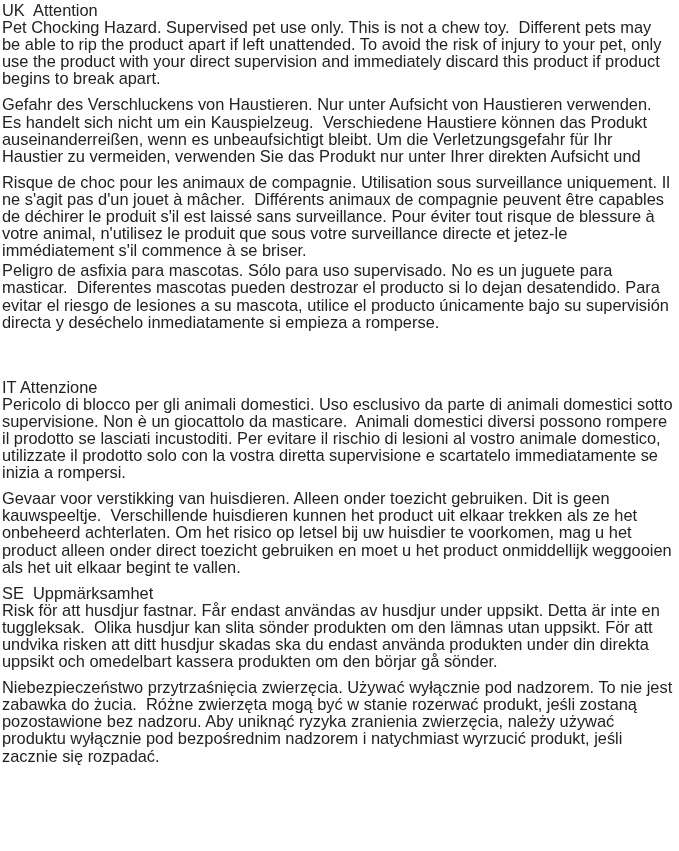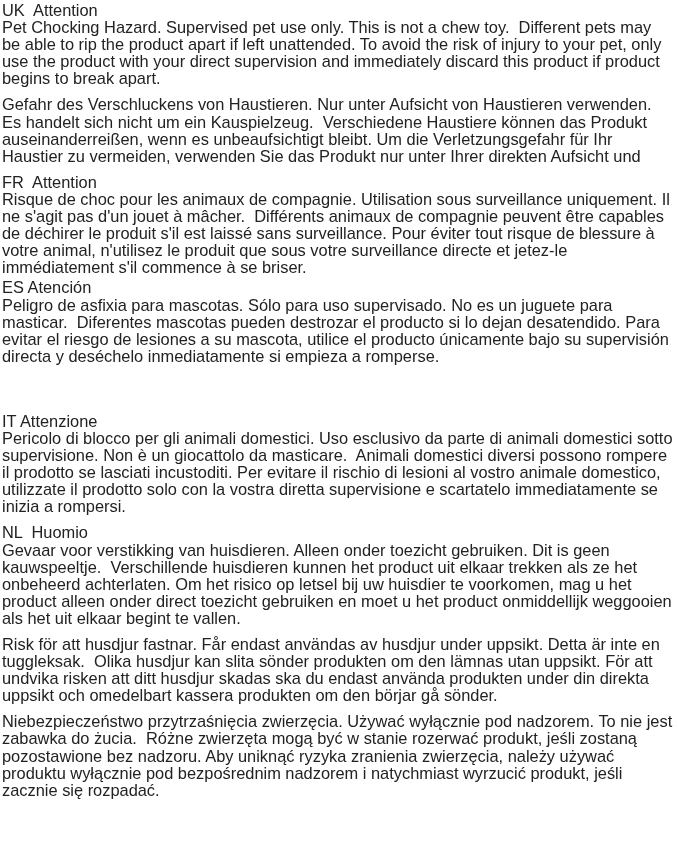--- a/index.html
+++ b/index.html
@@ -49,40 +49,38 @@
   <section class="lang-section">
     <h2 class="heading">UK  Attention</h2>
     <p class="body">Pet Chocking Hazard. Supervised pet use only. This is not a chew toy.  Different pets may be able to rip the product apart if left unattended. To avoid the risk of injury to your pet, only use the product with your direct supervision and immediately discard this product if product begins to break apart.</p>
   </section>
 
   <section class="lang-section">
     <p class="body">Gefahr des Verschluckens von Haustieren. Nur unter Aufsicht von Haustieren verwenden. Es handelt sich nicht um ein Kauspielzeug.  Verschiedene Haustiere können das Produkt auseinanderreißen, wenn es unbeaufsichtigt bleibt. Um die Verletzungsgefahr für Ihr Haustier zu vermeiden, verwenden Sie das Produkt nur unter Ihrer direkten Aufsicht und</p>
   </section>
 
   <section class="lang-section">
-    <h2 class="heading">FR  Attention</h2>
     <p class="body">Risque de choc pour les animaux de compagnie. Utilisation sous surveillance uniquement. Il ne s'agit pas d'un jouet à mâcher.  Différents animaux de compagnie peuvent être capables de déchirer le produit s'il est laissé sans surveillance. Pour éviter tout risque de blessure à votre animal, n'utilisez le produit que sous votre surveillance directe et jetez-le immédiatement s'il commence à se briser.</p>
   </section>
 
   <section class="lang-section gap-small">
-    <h2 class="heading">ES Atención</h2>
     <p class="body">Peligro de asfixia para mascotas. Sólo para uso supervisado. No es un juguete para masticar.  Diferentes mascotas pueden destrozar el producto si lo dejan desatendido. Para evitar el riesgo de lesiones a su mascota, utilice el producto únicamente bajo su supervisión directa y deséchelo inmediatamente si empieza a romperse.</p>
   </section>
 
   <section class="lang-section gap-large">
     <h2 class="heading">IT Attenzione</h2>
     <p class="body">Pericolo di blocco per gli animali domestici. Uso esclusivo da parte di animali domestici sotto supervisione. Non è un giocattolo da masticare.  Animali domestici diversi possono rompere il prodotto se lasciati incustoditi. Per evitare il rischio di lesioni al vostro animale domestico, utilizzate il prodotto solo con la vostra diretta supervisione e scartatelo immediatamente se inizia a rompersi.</p>
   </section>
 
   <section class="lang-section">
-    <h2 class="heading">NL  Huomio</h2>
     <p class="body">Gevaar voor verstikking van huisdieren. Alleen onder toezicht gebruiken. Dit is geen kauwspeeltje.  Verschillende huisdieren kunnen het product uit elkaar trekken als ze het onbeheerd achterlaten. Om het risico op letsel bij uw huisdier te voorkomen, mag u het product alleen onder direct toezicht gebruiken en moet u het product onmiddellijk weggooien als het uit elkaar begint te vallen.</p>
   </section>
 
   <section class="lang-section">
+    <h2 class="heading">SE  Uppmärksamhet</h2>
     <p class="body">Risk för att husdjur fastnar. Får endast användas av husdjur under uppsikt. Detta är inte en tuggleksak.  Olika husdjur kan slita sönder produkten om den lämnas utan uppsikt. För att undvika risken att ditt husdjur skadas ska du endast använda produkten under din direkta uppsikt och omedelbart kassera produkten om den börjar gå sönder.</p>
   </section>
 
   <section class="lang-section">
     <p class="body">Niebezpieczeństwo przytrzaśnięcia zwierzęcia. Używać wyłącznie pod nadzorem. To nie jest zabawka do żucia.  Różne zwierzęta mogą być w stanie rozerwać produkt, jeśli zostaną pozostawione bez nadzoru. Aby uniknąć ryzyka zranienia zwierzęcia, należy używać produktu wyłącznie pod bezpośrednim nadzorem i natychmiast wyrzucić produkt, jeśli zacznie się rozpadać.</p>
   </section>
 
 </div>
 
 </body></html>

